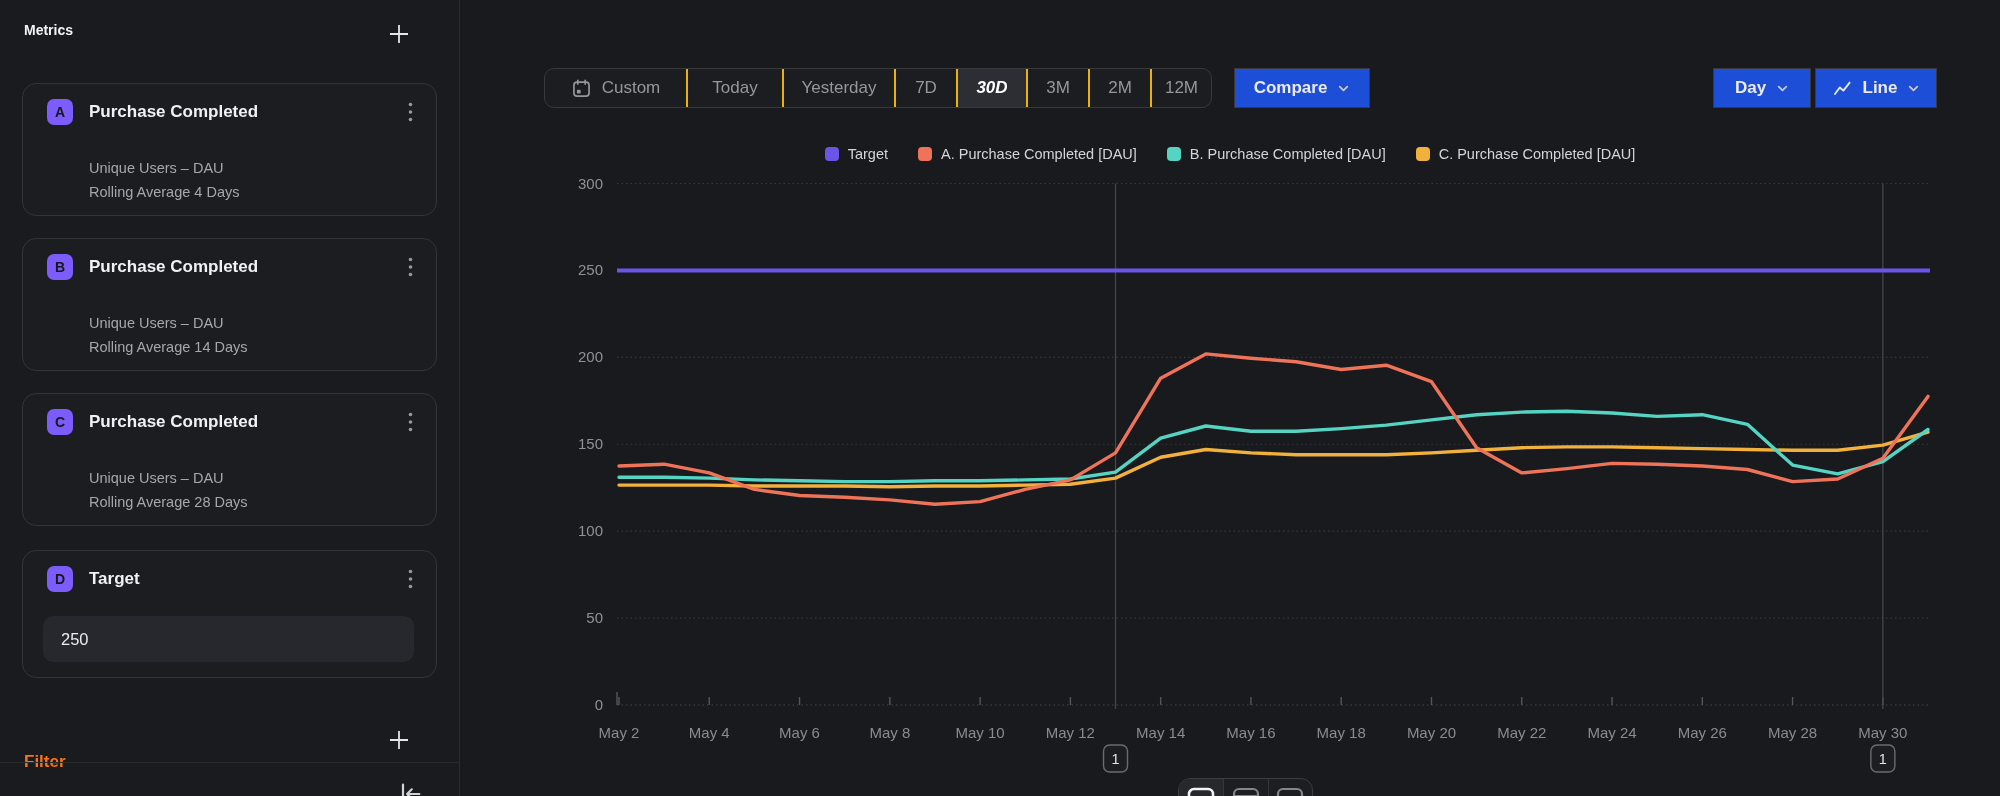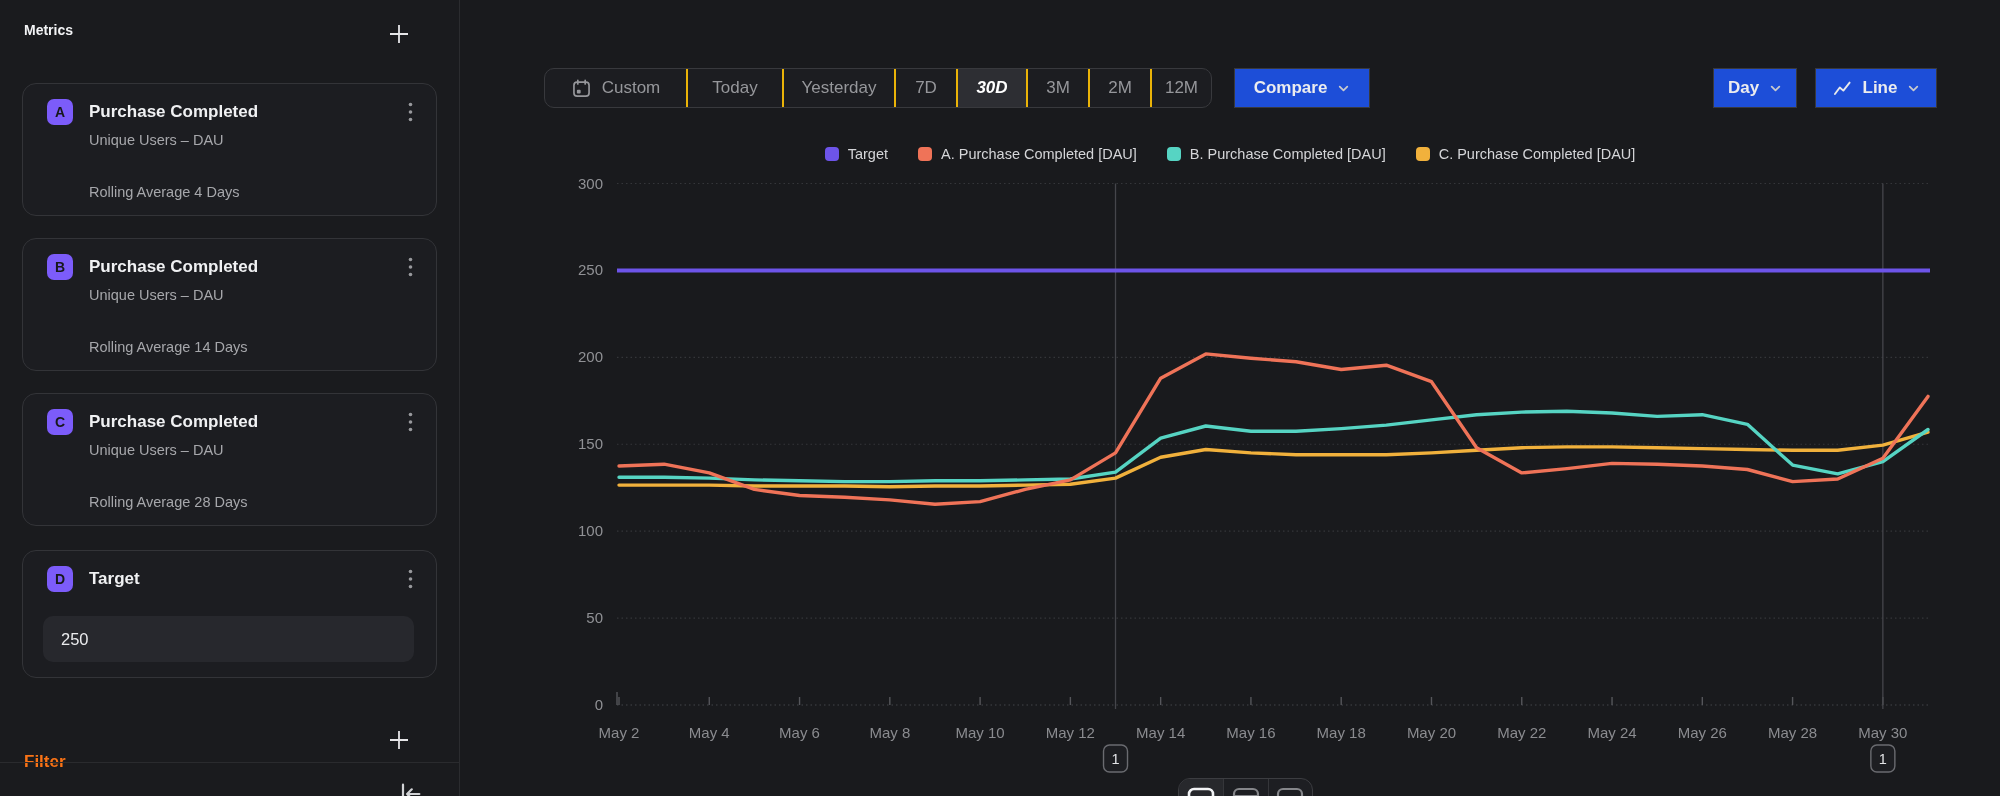--- a/index.html
+++ b/index.html
@@ -12,21 +12,21 @@
   .plus-btn{position:absolute;width:26px;height:26px;cursor:pointer;}
   .card{position:absolute;left:22px;width:415px;background:#1c1d21;border:1px solid #333438;
         border-radius:14px;box-sizing:border-box;}
   .card-row{position:absolute;left:24px;top:15px;display:flex;align-items:center;gap:16px;}
   .badge{width:26px;height:26px;border-radius:7px;background:#7c5cfa;color:#17181b;
          font-size:14px;font-weight:700;display:flex;align-items:center;justify-content:center;}
   .card-title{font-size:17px;font-weight:700;color:#f0f1f3;}
   .kebab{position:absolute;right:16px;top:16px;width:20px;height:24px;cursor:pointer;
          display:flex;align-items:center;justify-content:center;}
   .sub{position:absolute;left:66px;font-size:14.5px;color:#a6a7ab;}
-  .sub1{top:48px;} .sub2{top:100px;}
+  .sub1{top:76px;} .sub2{top:100px;}
   .target-input{position:absolute;left:20px;top:65px;width:371px;height:46px;border-radius:10px;
         border:none;background:#27282d;color:#ebecee;font-size:16.5px;padding:0 0 0 18px;
         font-family:"Liberation Sans",sans-serif;box-sizing:border-box;}
   .filter-label{position:absolute;left:24px;top:752px;font-size:17px;font-weight:700;color:#f97316;}
   .side-divider{position:absolute;left:0;top:762px;width:460px;height:1px;background:#2a2b2e;}
   .collapse{position:absolute;left:396px;top:780px;width:28px;height:28px;cursor:pointer;}
   
   .seg-control{position:absolute;left:544px;top:68px;height:40px;display:flex;
         border:1px solid #38393d;border-radius:10px;background:#1c1d21;box-sizing:border-box;overflow:hidden;}
   .seg{display:flex;align-items:center;justify-content:center;gap:10px;font-size:17px;
@@ -181,21 +181,21 @@
   </div>
 
   <div class="btn" style="left:1234px;width:136px;">
     <span>Compare</span>
     <svg width="13" height="13" viewBox="0 0 12 12">
       <path d="M2.5 4.3 6 7.8l3.5-3.5" stroke="#c9cacd" stroke-width="1.6" fill="none" stroke-linecap="round" stroke-linejoin="round"></path>
     </svg>
   </div>
 
 
-  <div class="btn" style="left:1713px;width:84px;">
+  <div class="btn" style="left:1713px;width:98px;">
     <span>Day</span>
     <svg width="13" height="13" viewBox="0 0 12 12">
       <path d="M2.5 4.3 6 7.8l3.5-3.5" stroke="#c9cacd" stroke-width="1.6" fill="none" stroke-linecap="round" stroke-linejoin="round"></path>
     </svg>
   </div>
 
   <div class="btn" style="left:1815px;width:122px;">
     <svg width="21" height="21" viewBox="0 0 20 20">
       <path d="M2.8 15.2 7.4 9l3.4 3 6-7.6" stroke="#e8e9eb" stroke-width="1.8" fill="none" stroke-linecap="round" stroke-linejoin="round"></path>
     </svg>

